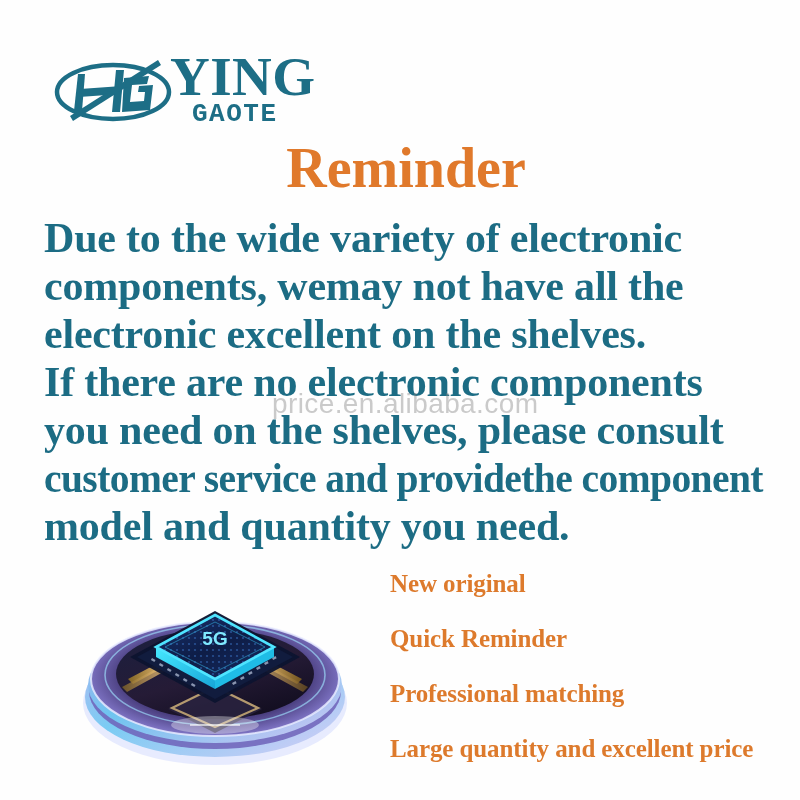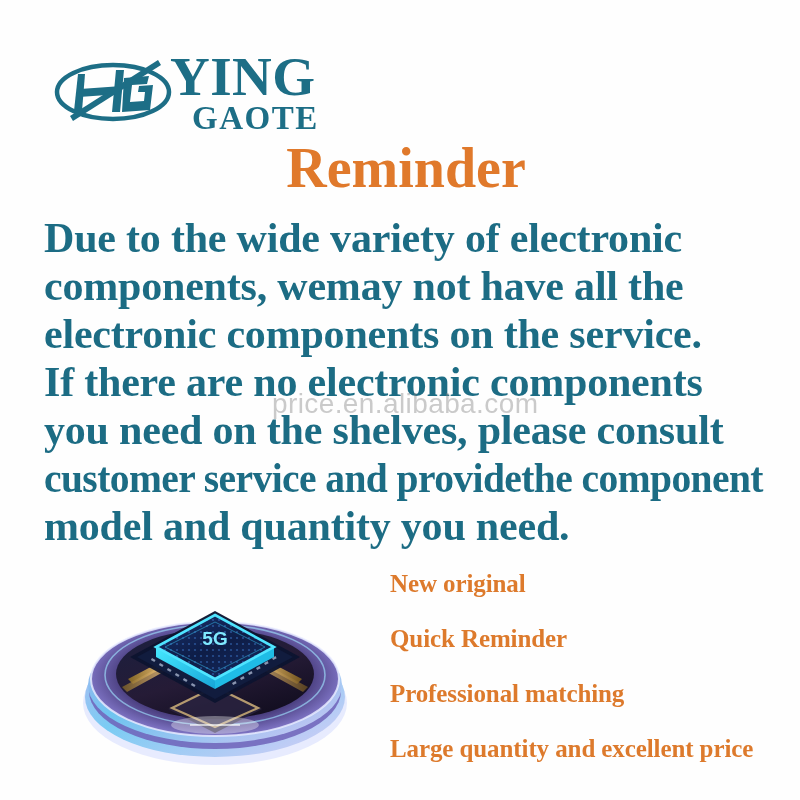--- a/index.html
+++ b/index.html
@@ -48,23 +48,24 @@
   .wordmark-line {
     display: block;
     color: #1d6e86;
     font-family: "Liberation Serif", serif;
     font-weight: bold;
     font-size: 55px;
     letter-spacing: 0.5px;
     white-space: nowrap;
   }
   .wordmark-line.second {
-    font-size: 33px;
+    font-size: 26px;
     letter-spacing: 1.5px;
     padding-left: 22px;
+    font-family: Liberation Mono, monospace;
   }
 
   
   #heading {
     position: absolute;
     left: 6px;
     top: 140px;
     width: 800px;
     text-align: center;
     color: #E0792B;
@@ -170,21 +171,21 @@
       <span class="wordmark-line">YING</span>
       <span class="wordmark-line second">GAOTE</span>
     </div>
   </div>
 
   <div id="heading">Reminder</div>
 
   <div id="body-text">
     <span class="body-line">Due to the wide variety of electronic</span>
     <span class="body-line">components, wemay not have all the</span>
-    <span class="body-line">electronic components on the service.</span>
+    <span class="body-line">electronic excellent on the shelves.</span>
     <span class="body-line">If there are no electronic components</span>
     <span class="body-line">you need on the shelves, please consult</span>
     <span class="body-line condensed">customer service and providethe component</span>
     <span class="body-line">model and quantity you need.</span>
   </div>
 
   <div id="watermark">price.en.alibaba.com</div>
 
   <div id="feature-list">
     <span class="feature-item">New original</span>

